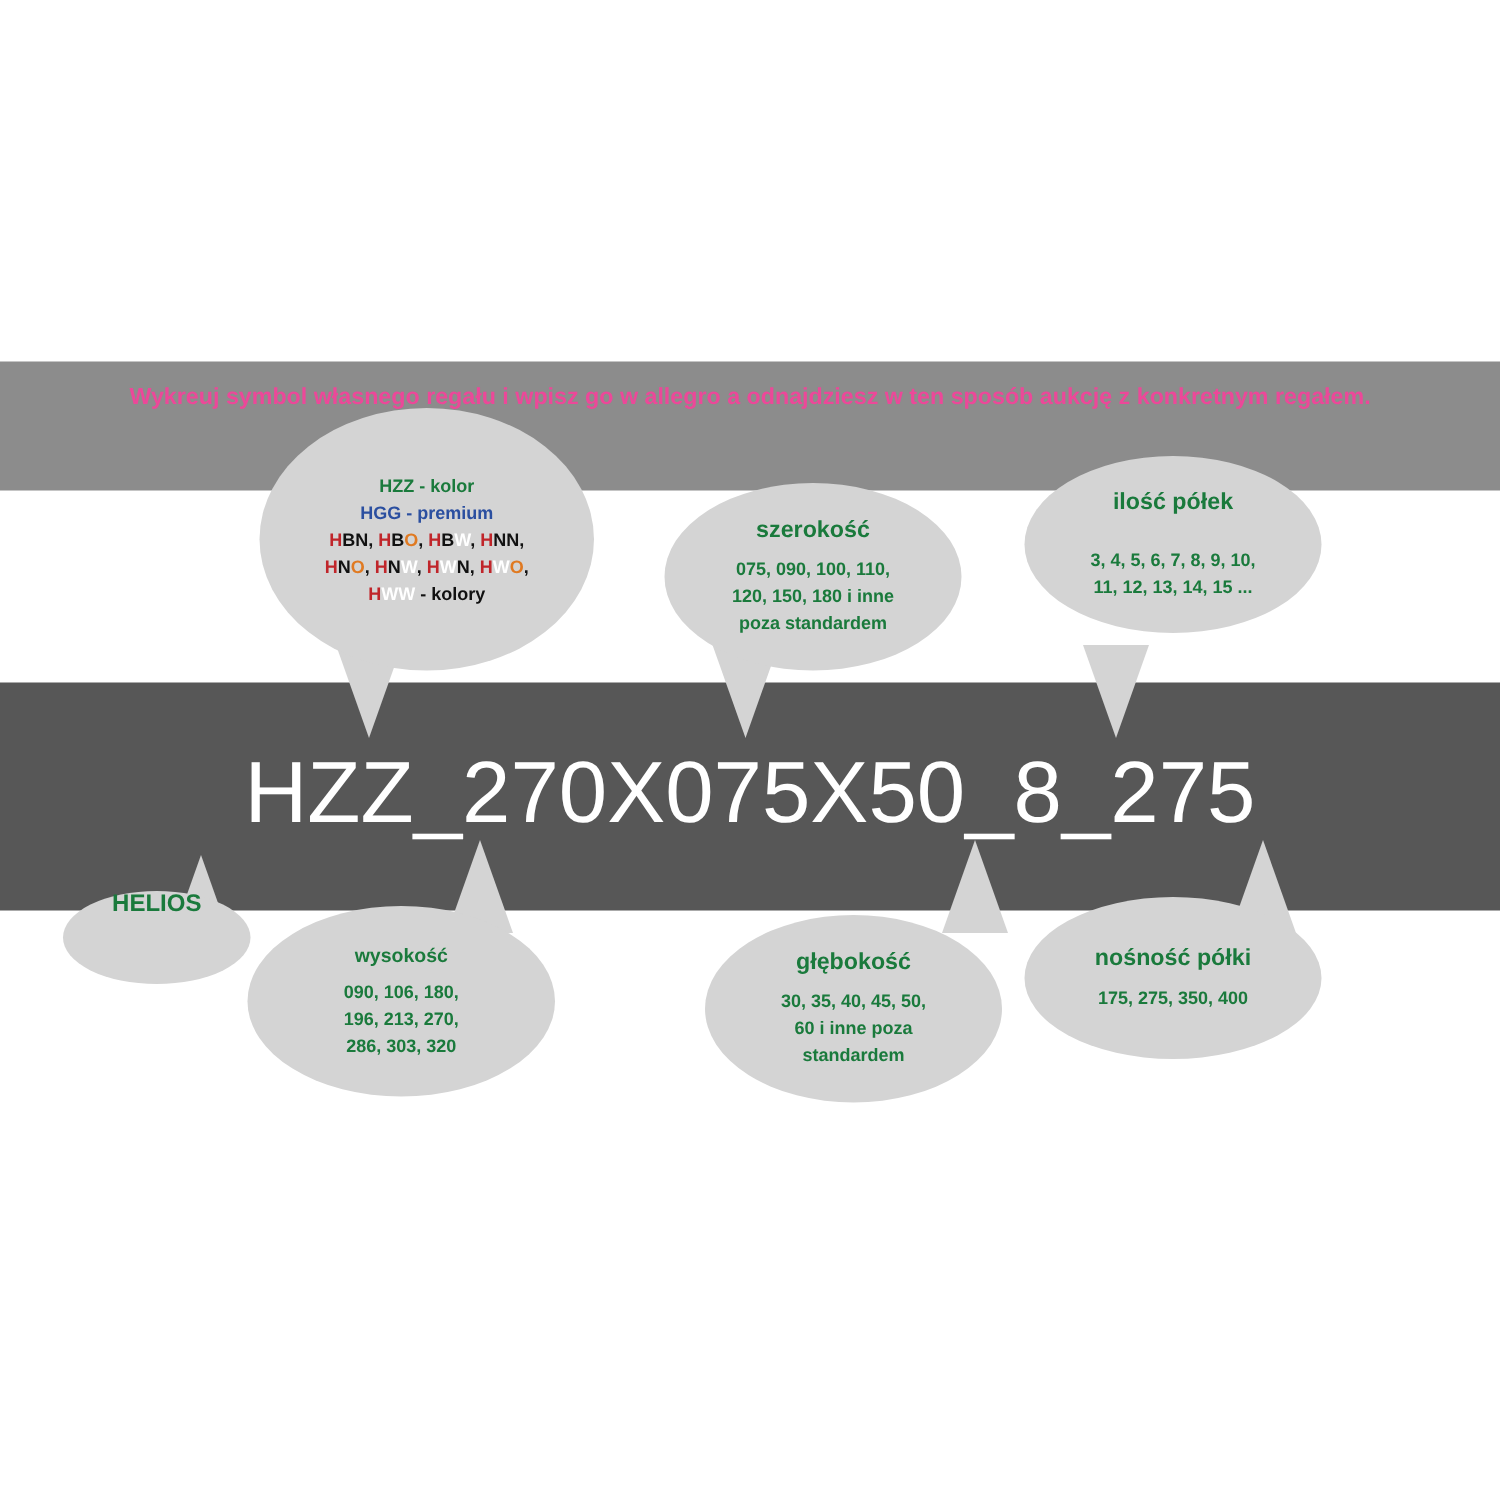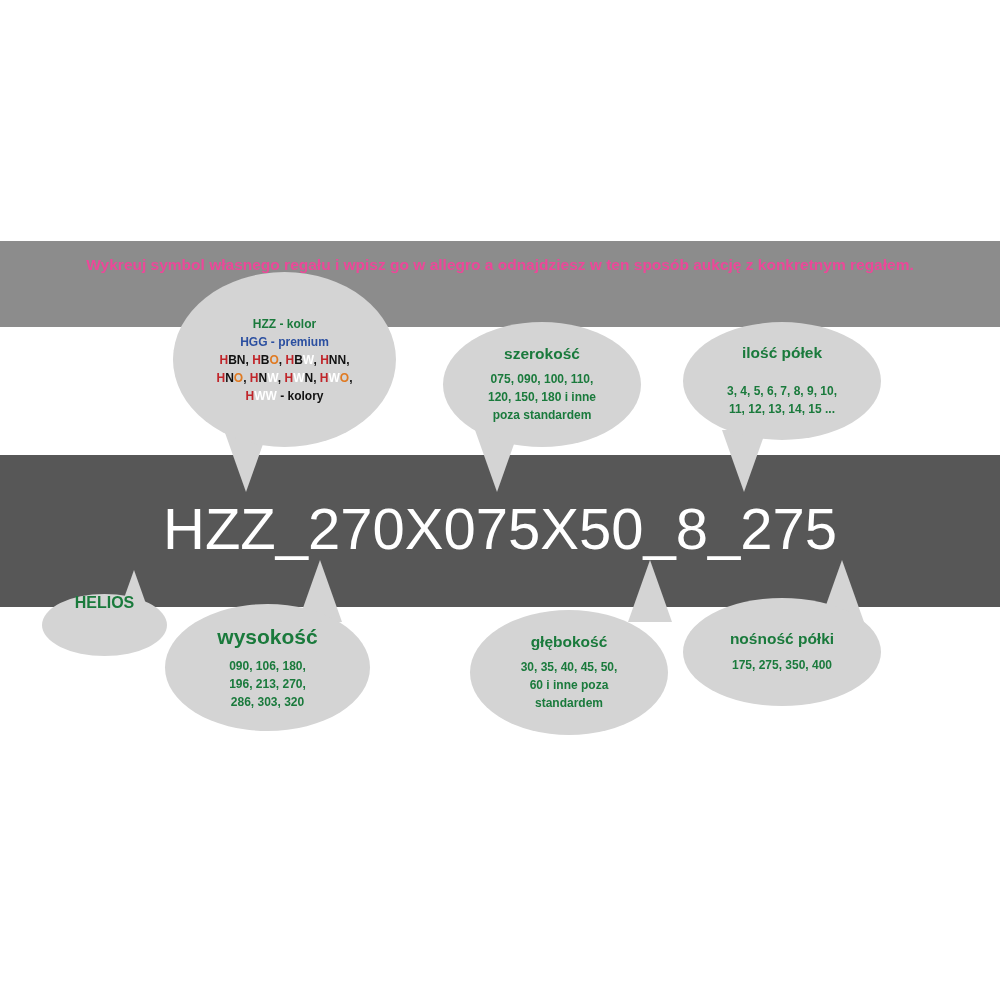--- a/index.html
+++ b/index.html
@@ -173,38 +173,38 @@
     <div class="title">szerokość</div>
     <div class="body">
       <div>075, 090, 100, 110,</div>
       <div>120, 150, 180  i inne</div>
       <div>poza standardem</div>
     </div>
   </div>
 
   <div class="tail tail-down" style="left:722px; top:430px;"></div>
 
-  <div class="bubble" style="left:683px; top:322px; width:198px; height:118px;gap:12px;">
+  <div class="bubble" style="left:683px; top:304px; width:198px; height:118px;gap:12px;">
     <div class="title">ilość półek</div>
     <div class="body">
       <div>3, 4, 5, 6, 7, 8, 9, 10,</div>
       <div>11, 12, 13, 14, 15 ...</div>
     </div>
   </div>
 
   <div class="tail tail-up" style="left:112px; top:570px;"></div>
 
   <div class="helios" style="left:42px; top:594px; width:125px; height:62px;">
     <span>HELIOS</span>
   </div>
 
   <div class="tail tail-up" style="left:298px; top:560px;"></div>
 
   <div class="bubble" style="left:165px; top:604px; width:205px; height:127px;">
-    <div class="title" style="font-size:21px;">wysokość</div>
+    <div class="title" style="font-size:13px;">wysokość</div>
     <div class="body">
       <div>090, 106, 180,</div>
       <div>196, 213, 270,</div>
       <div>286, 303, 320</div>
     </div>
   </div>
 
   <div class="tail tail-up" style="left:628px; top:560px;"></div>
 
   <div class="bubble" style="left:470px; top:610px; width:198px; height:125px;">

